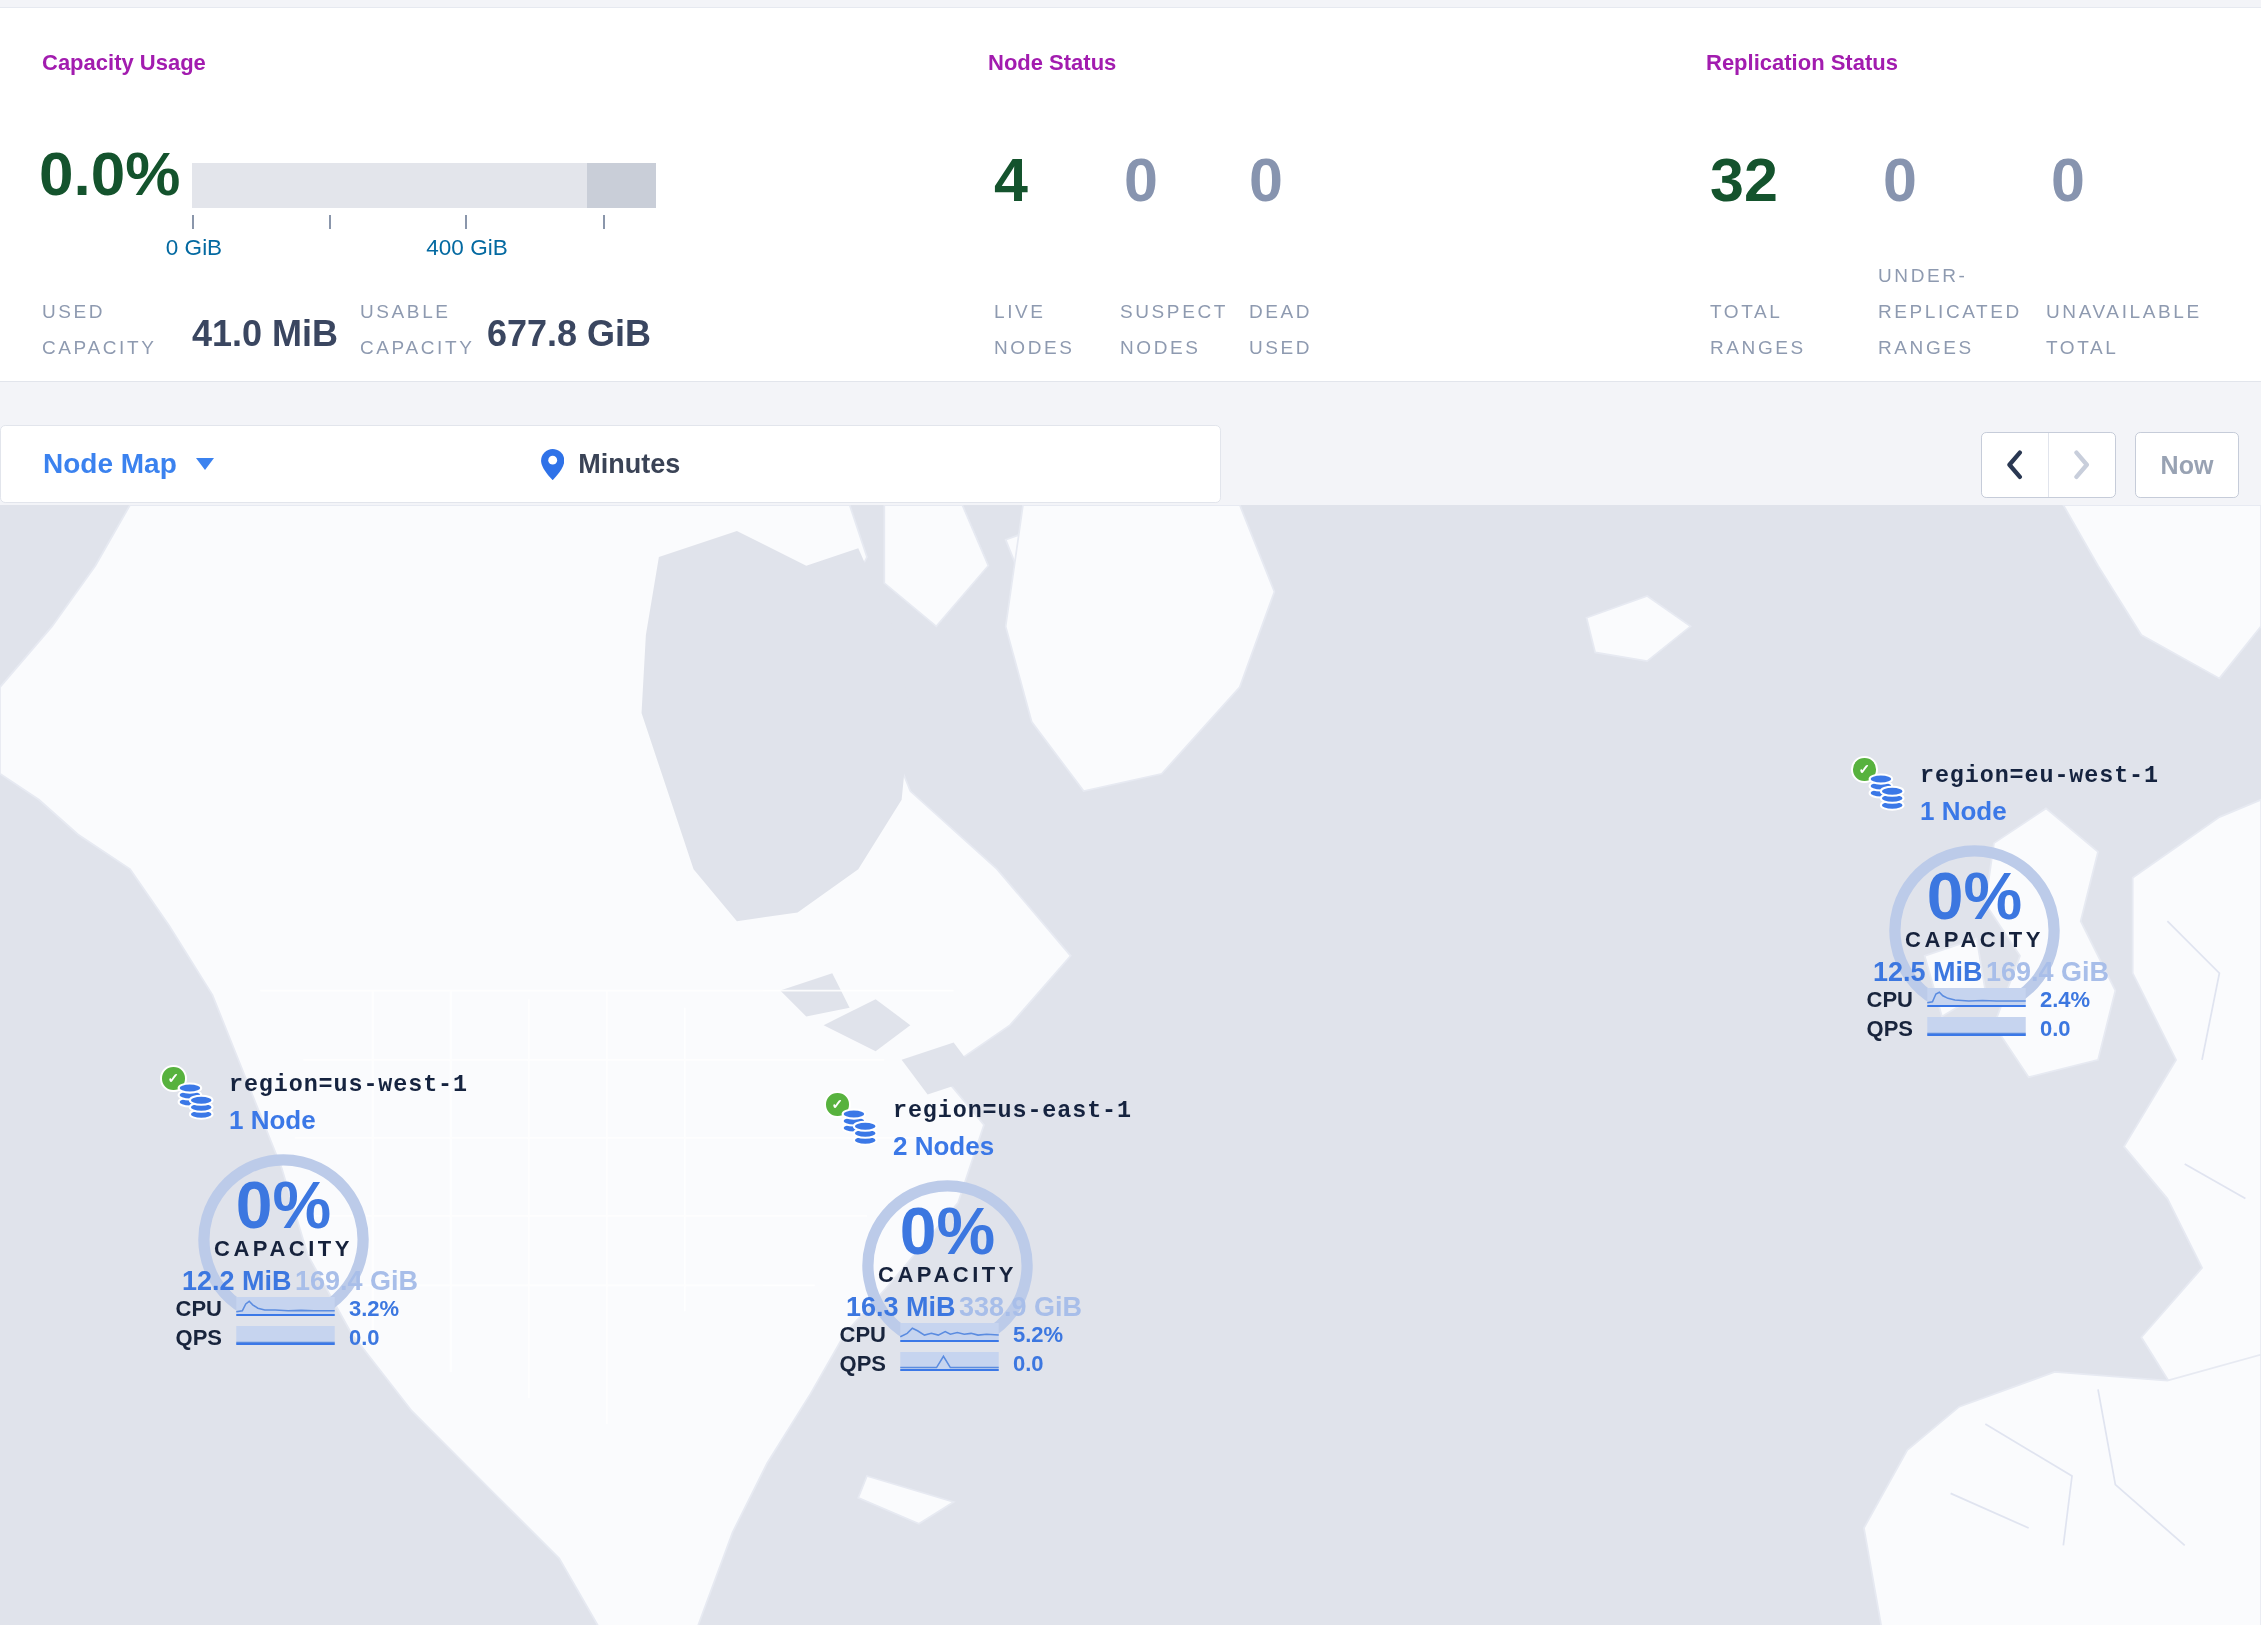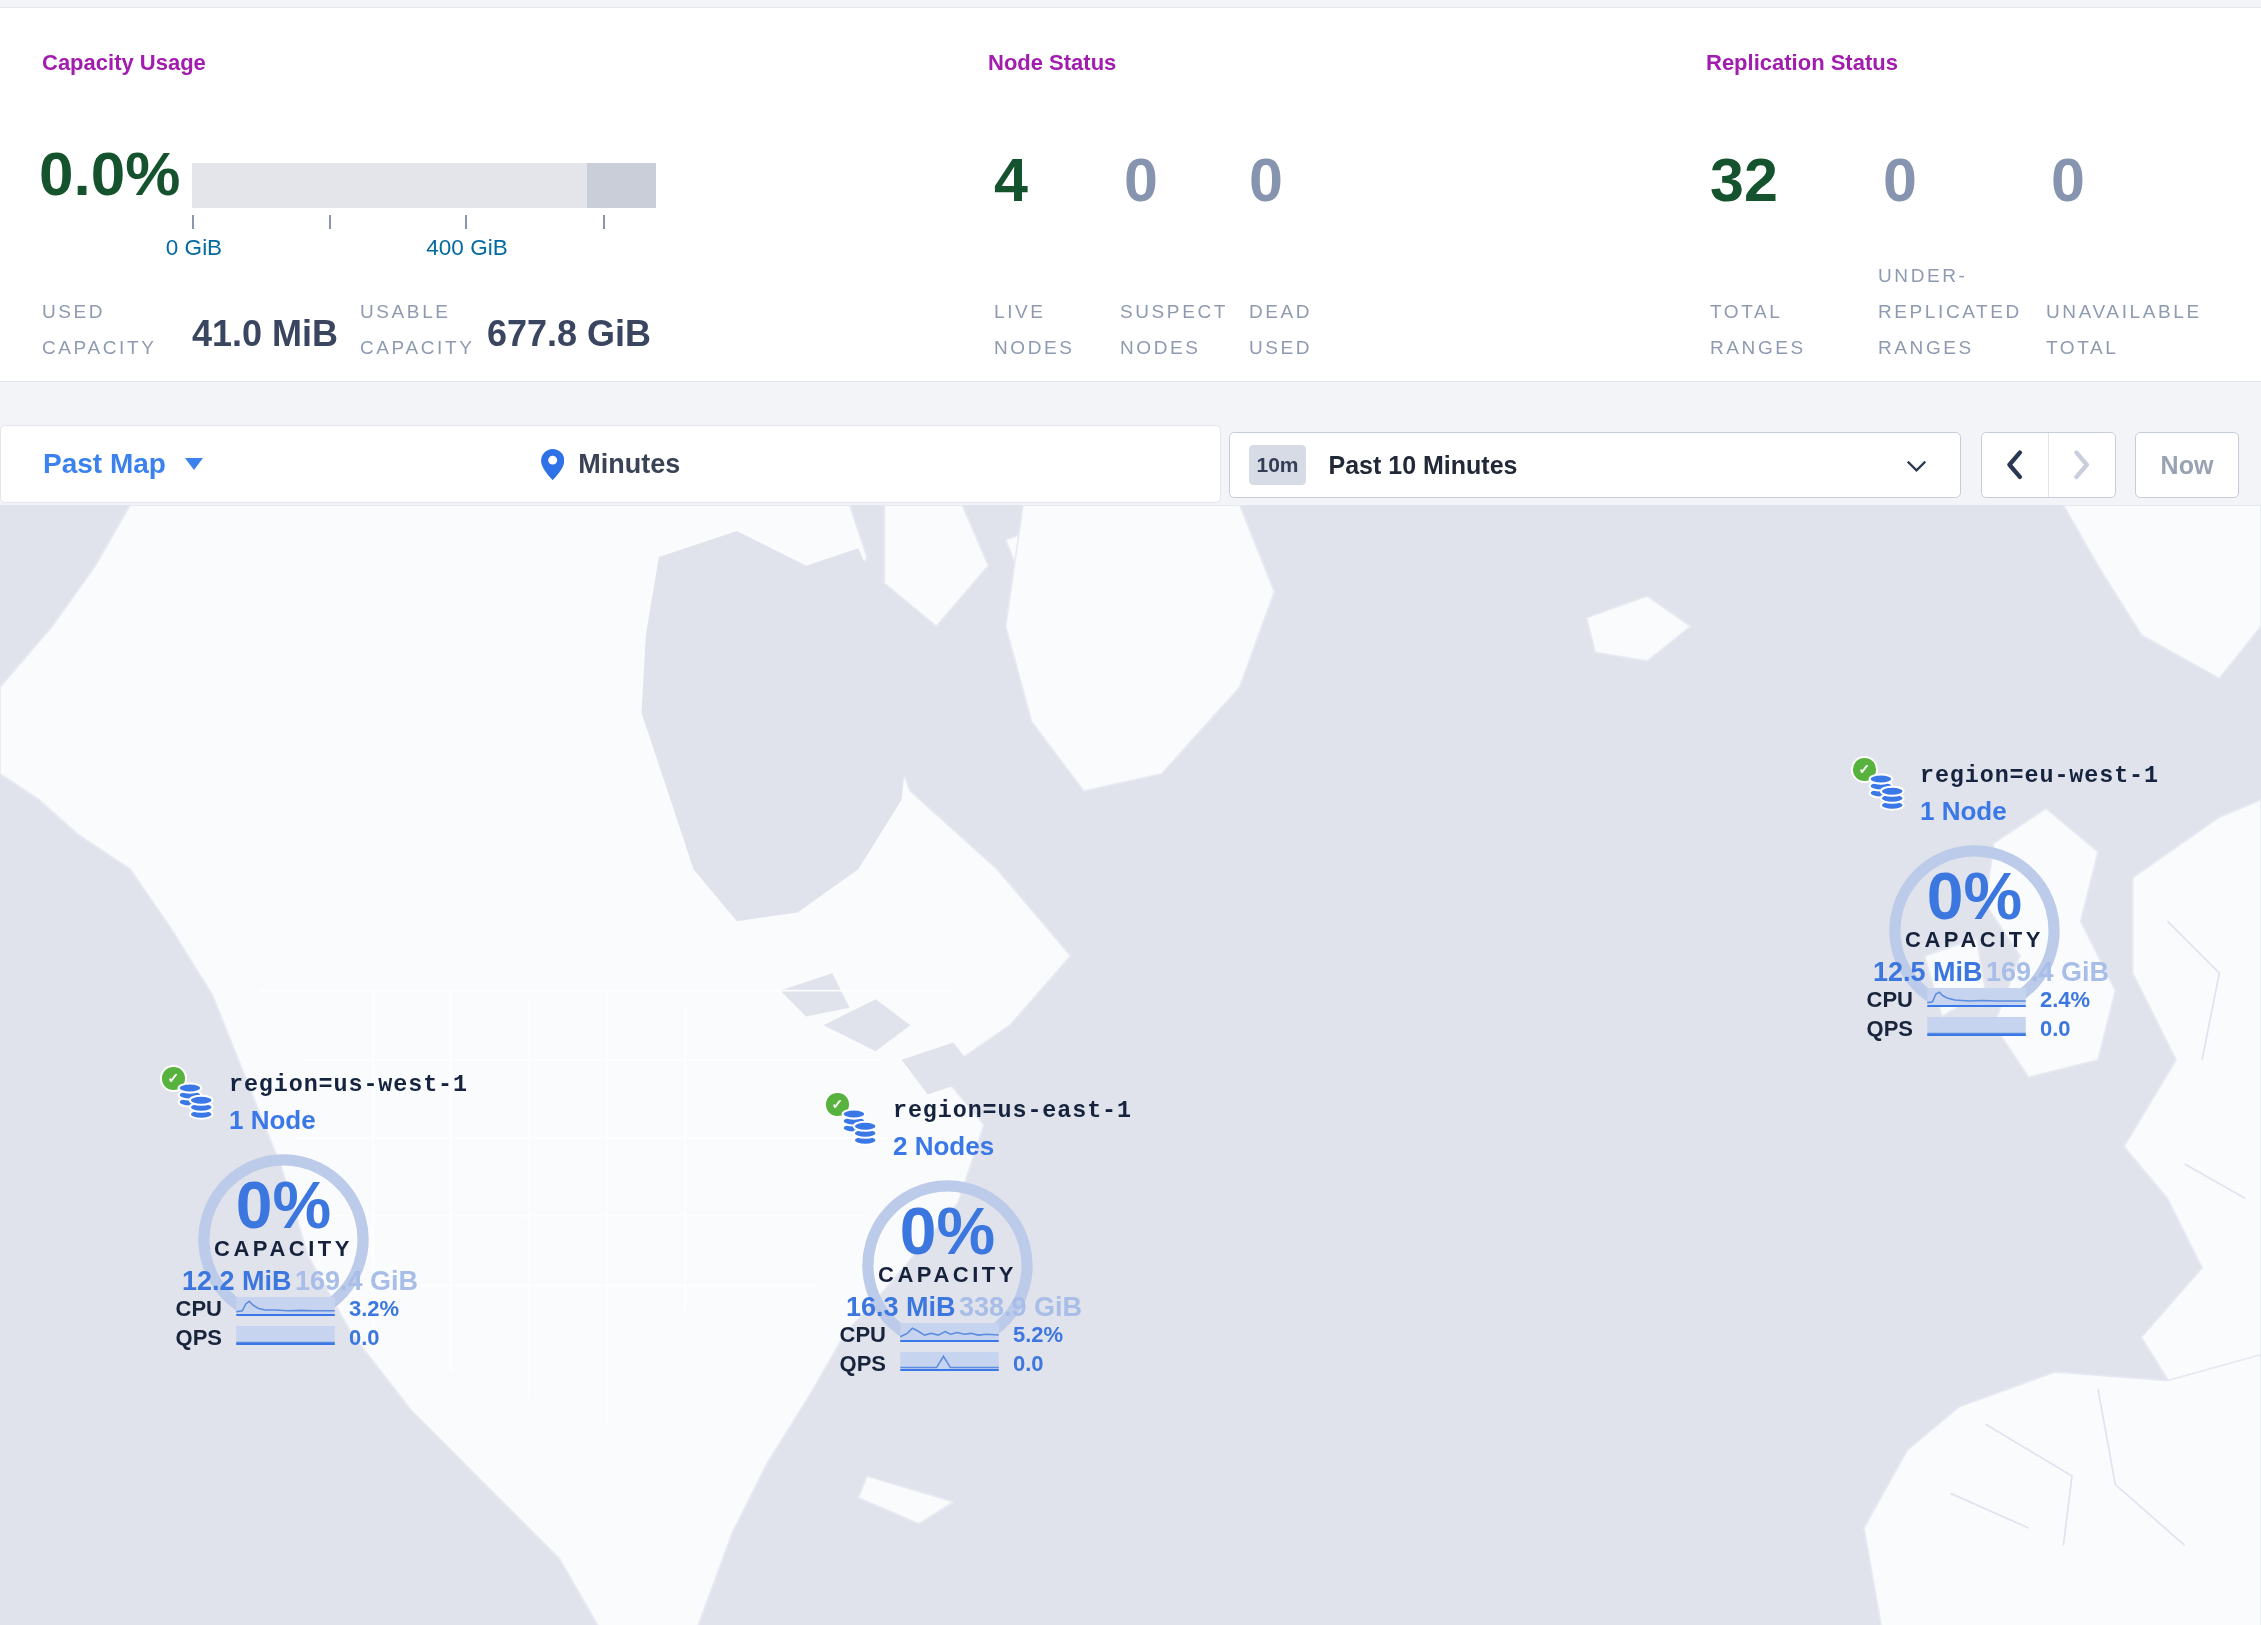--- a/index.html
+++ b/index.html
@@ -130,32 +130,25 @@
 
   <div class="breadcrumb-bar">
     <div class="crumb">
       <svg width="23.4" height="31" viewBox="0 0 24 32">
         <path d="M12,0 C5.4,0 0,5.4 0,12 c0,8.5 12,20 12,20 s12,-11.5 12,-20 C24,5.4 18.6,0 12,0 z" fill="#2f72e8"></path>
         <circle cx="12" cy="11.5" r="4.6" fill="#fff"></circle>
       </svg>
       <span class="crumb-label">Minutes</span>
     </div>
     <div class="view-selector">
-      <span class="view-selector-label">Past Map</span>
+      <span class="view-selector-label">Node Map</span>
       <span class="tri-down"></span>
     </div>
   </div>
 
-  <div class="time-box">
-    <div class="time-badge">10m</div>
-    <div class="time-label">Past 10 Minutes</div>
-    <svg class="time-chevron" width="21" height="14" viewBox="0 0 24 16">
-      <polyline points="2,3 12,13 22,3" fill="none" stroke="#2c3a54" stroke-width="2.6"></polyline>
-    </svg>
-  </div>
 
   <div class="arrow-box">
     <div class="arrow-cell">
       <svg width="17.3" height="29.5" viewBox="0 0 20 34">
         <polyline points="16,3 4,17 16,31" fill="none" stroke="#2a3852" stroke-width="5" stroke-linecap="round" stroke-linejoin="round"></polyline>
       </svg>
     </div>
     <div class="arrow-cell">
       <svg width="17.3" height="29.5" viewBox="0 0 20 34">
         <polyline points="4,3 16,17 4,31" fill="none" stroke="#c8cedb" stroke-width="5" stroke-linecap="round" stroke-linejoin="round"></polyline>

